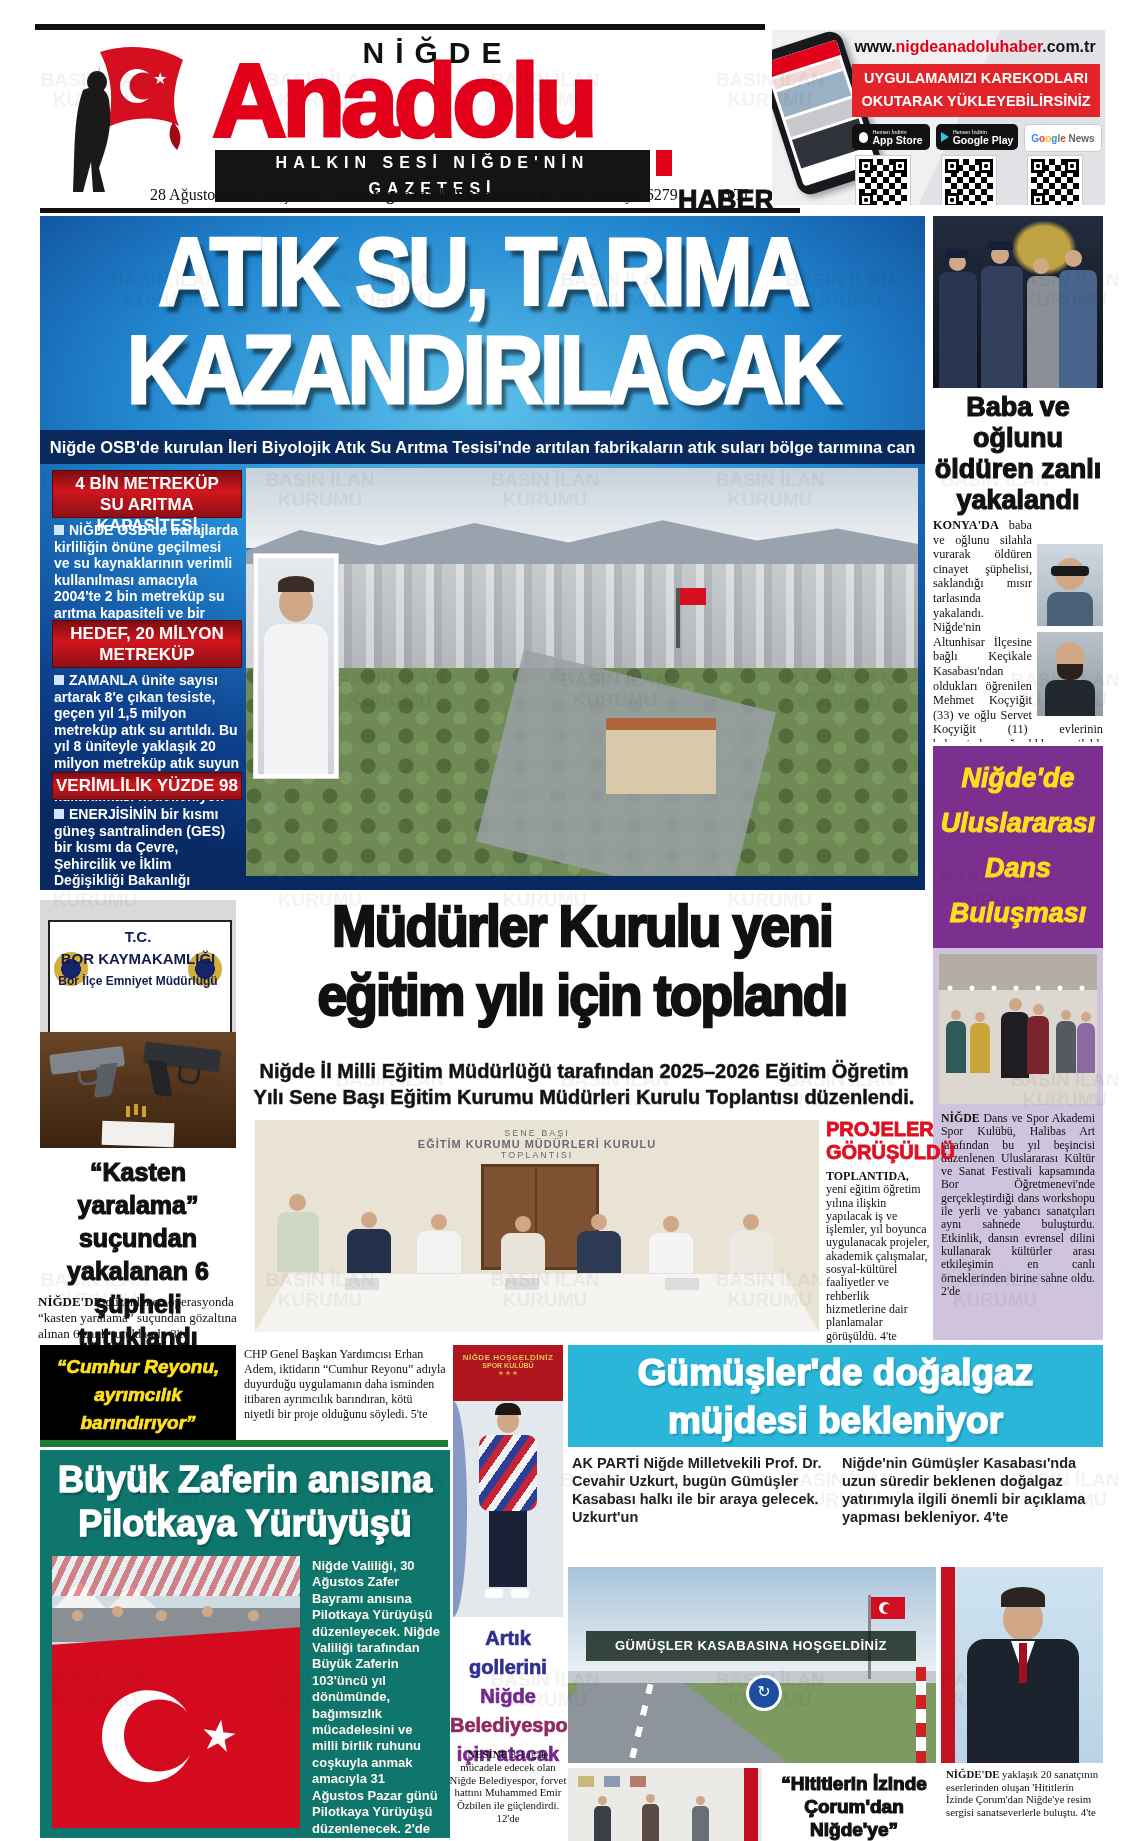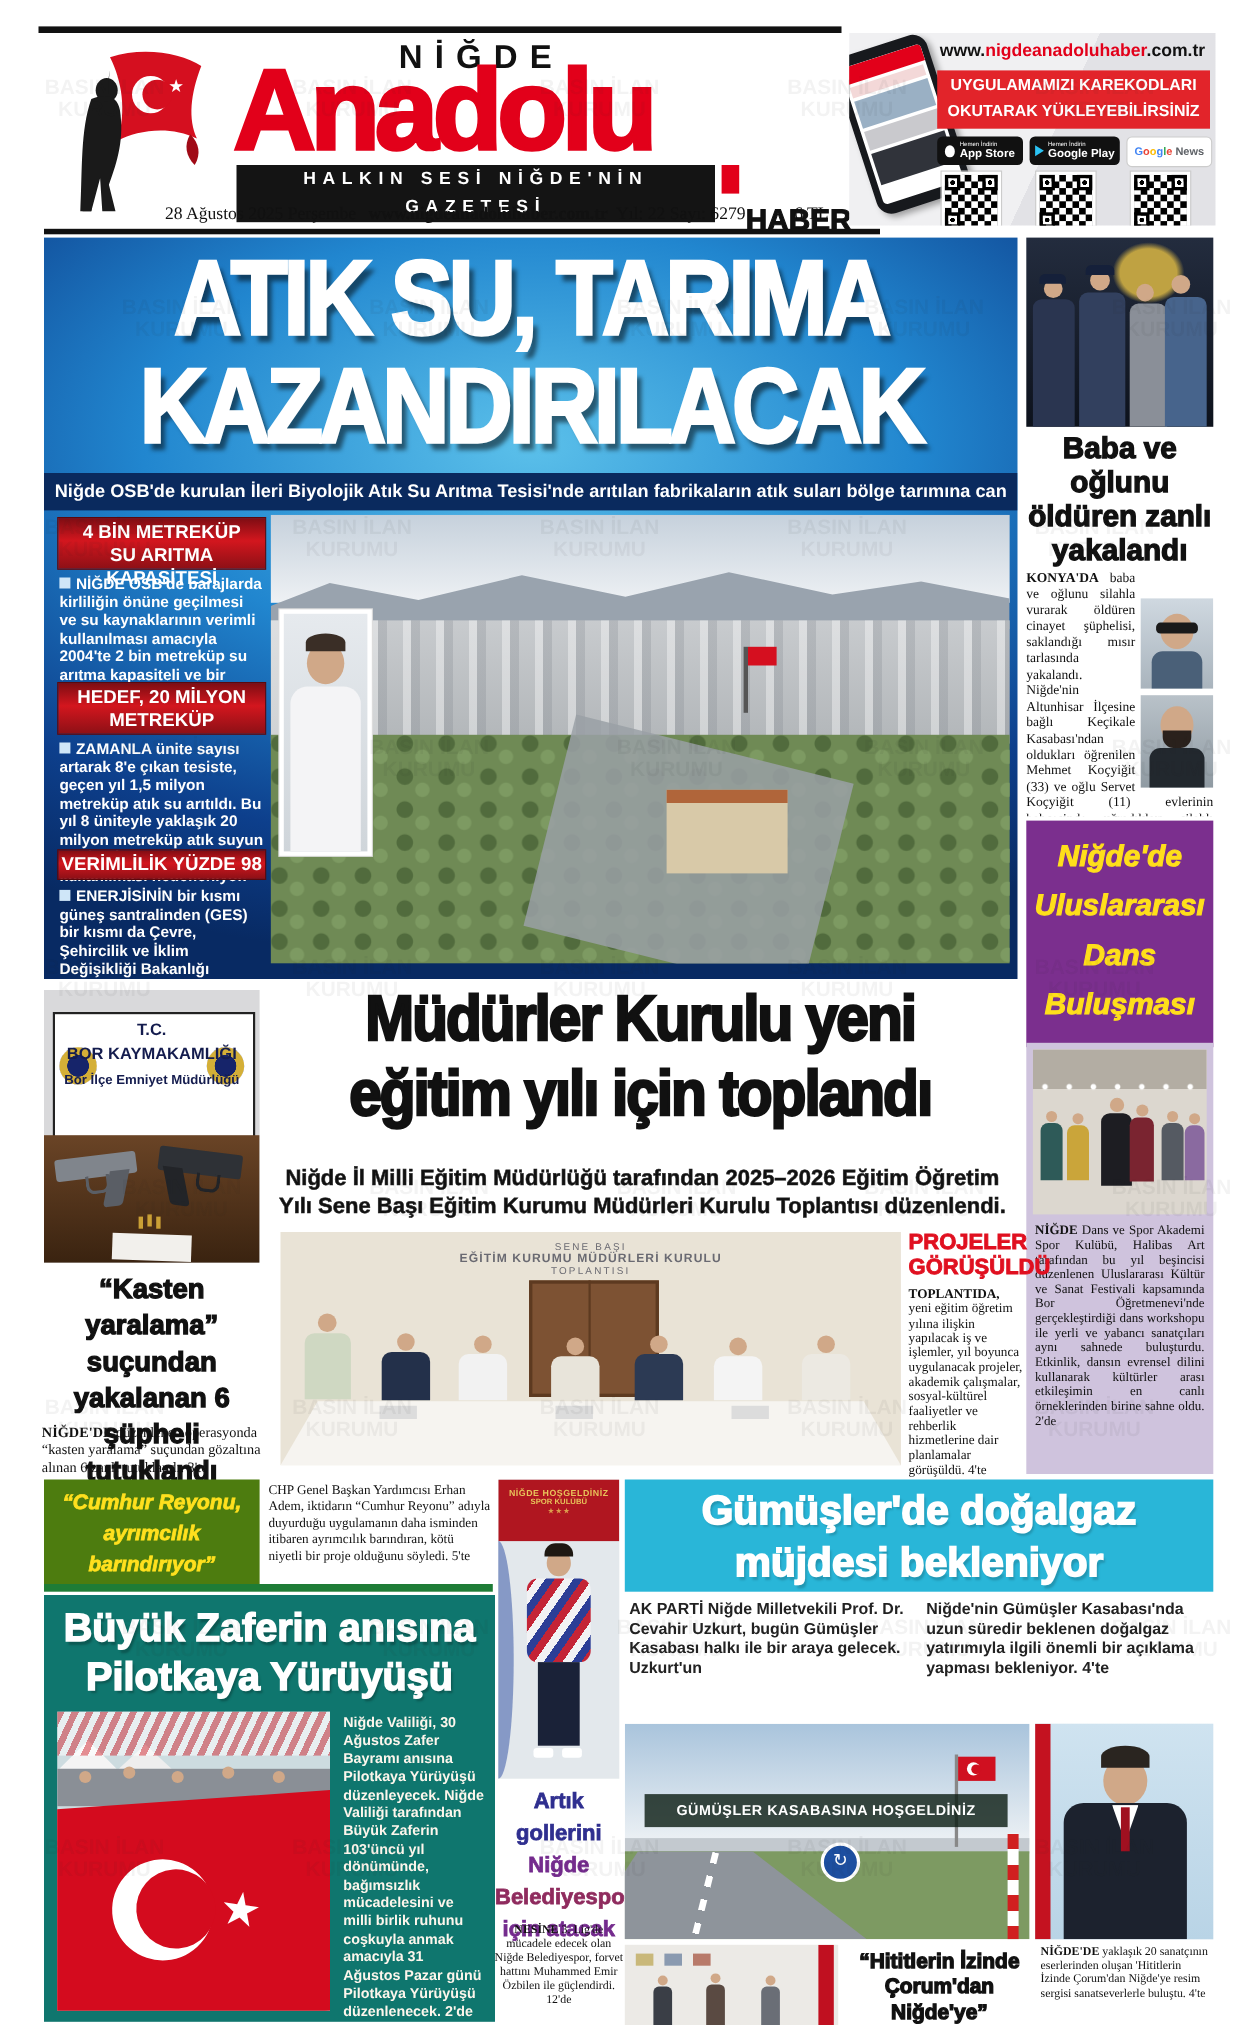--- a/index.html
+++ b/index.html
@@ -291,21 +291,21 @@
   </div>
 
   <div class="x c" style="left:826px;top:1118px;width:106px;color:#e01020;font-weight:bold;font-size:20px;line-height:23px;-webkit-text-stroke:.8px #e01020;">
     <div>PROJELER</div>
     <div>GÖRÜŞÜLDÜ</div>
   </div>
   <div class="x ser" style="left:826px;top:1170px;width:104px;font-size:12px;line-height:13.3px;">
     <span class="b">TOPLANTIDA,</span><span> yeni eğitim öğretim yılına ilişkin yapılacak iş ve işlemler, yıl boyunca uygulanacak projeler, akademik çalışmalar, sosyal-kültürel faaliyetler ve rehberlik hizmetlerine dair planlamalar görüşüldü. 4'te</span>
   </div>
 
-  <div class="x c" style="left:40px;top:1345px;width:196px;height:92px;background:#4d7c0f;padding-top:8px;">
+  <div class="x c" style="left:40px;top:1345px;width:196px;height:92px;background:#000000;padding-top:8px;">
     <div class="i" style="color:#ffe01e;font-weight:bold;font-size:19px;line-height:28px;-webkit-text-stroke:.7px #ffe01e;">
       <div>“Cumhur Reyonu,</div>
       <div>ayrımcılık</div>
       <div>barındırıyor”</div>
     </div>
   </div>
   <div class="x ser" style="left:244px;top:1347px;width:202px;font-size:12px;line-height:15px;">CHP Genel Başkan Yardımcısı Erhan Adem, iktidarın “Cumhur Reyonu” adıyla duyurduğu uygulamanın daha isminden itibaren ayrımcılık barındıran, kötü niyetli bir proje olduğunu söyledi. 5'te</div>
   <div class="x" style="left:40px;top:1440px;width:408px;height:7px;background:#1e7c36;"></div>
 
   <div class="x clip" style="left:453px;top:1345px;width:110px;height:272px;background:#e3e8ec;">

